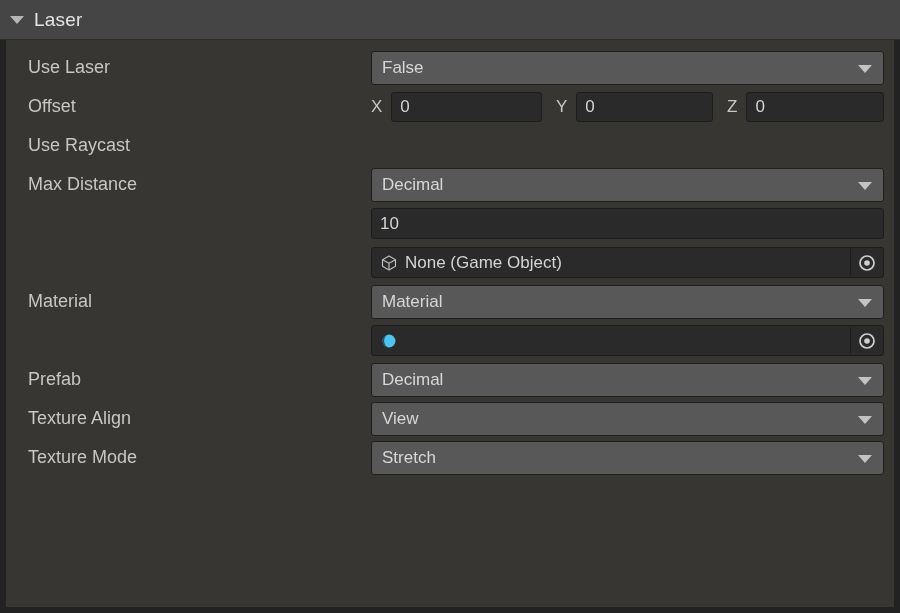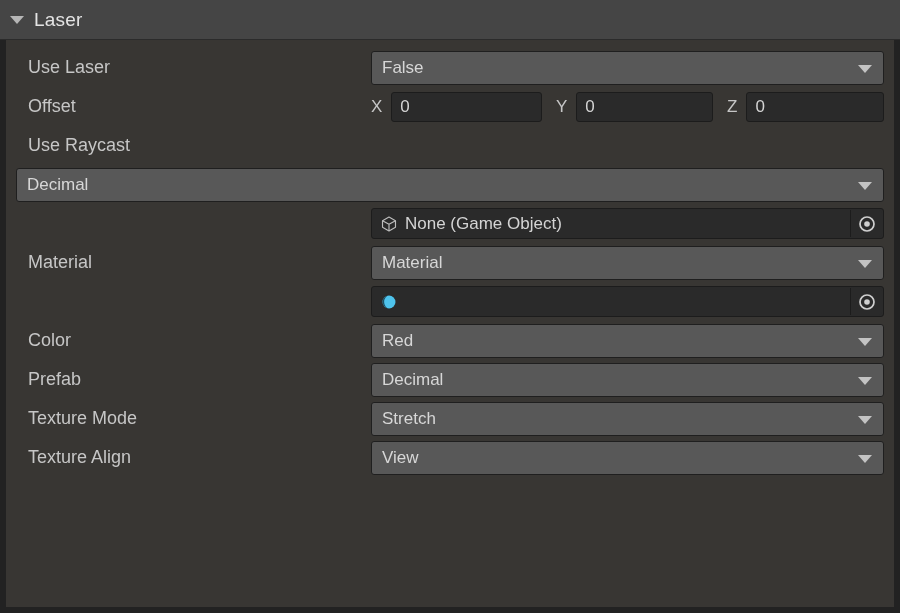--- a/index.html
+++ b/index.html
@@ -270,28 +270,37 @@
           </div>
         </div>
       </div>
     </div>
 
     <div class="row">
       <div class="label">Use Raycast</div>
     </div>
 
     <div class="row">
+      <div class="label">Max Distance</div>
       <div class="field">
         <div class="dropdown">
           <span>Decimal</span>
           <span class="caret"></span>
         </div>
       </div>
     </div>
 
+    <div class="row-sub">
+      <div class="subindent"></div>
+      <div class="field">
+        <div class="textinput">
+          <span>10</span>
+        </div>
+      </div>
+    </div>
 
 
     <div class="row-sub">
       <div class="subindent"></div>
       <div class="field">
         <div class="objectfield">
           <span class="obj-icon">
             <svg width="18" height="18" viewBox="0 0 20 20">
               <path d="M10 2.3 L17.2 6.3 L17.2 13.7 L10 17.7 L2.8 13.7 L2.8 6.3 Z" fill="none" stroke="#bdbdbd" stroke-width="1.3" stroke-linejoin="round"></path>
               <path d="M2.8 6.3 L10 10.3 L17.2 6.3 M10 10.3 L10 17.7" fill="none" stroke="#bdbdbd" stroke-width="1.3" stroke-linejoin="round"></path>
@@ -331,55 +340,46 @@
           <span class="picker">
             <svg width="20" height="20" viewBox="0 0 20 20">
               <circle cx="10" cy="10" r="7" fill="none" stroke="#cfcfcf" stroke-width="1.7"></circle>
               <circle cx="10" cy="10" r="2.8" fill="#cfcfcf"></circle>
             </svg>
           </span>
         </div>
       </div>
     </div>
 
-    <div class="row">
-      <div class="label">Color</div>
-      <div class="field">
-        <div class="dropdown">
-          <span>Red</span>
-          <span class="caret"></span>
-        </div>
-      </div>
-    </div>
 
     <div class="row">
       <div class="label">Prefab</div>
       <div class="field">
         <div class="dropdown">
           <span>Decimal</span>
           <span class="caret"></span>
         </div>
       </div>
     </div>
 
 
     <div class="row">
+      <div class="label">Texture Align</div>
+      <div class="field">
+        <div class="dropdown">
+          <span>View</span>
+          <span class="caret"></span>
+        </div>
+      </div>
+    </div>
+
+    <div class="row">
       <div class="label">Texture Mode</div>
       <div class="field">
         <div class="dropdown">
           <span>Stretch</span>
-          <span class="caret"></span>
-        </div>
-      </div>
-    </div>
-
-    <div class="row">
-      <div class="label">Texture Align</div>
-      <div class="field">
-        <div class="dropdown">
-          <span>View</span>
           <span class="caret"></span>
         </div>
       </div>
     </div>
 
   </div>
 </div>
 
 </body></html>

